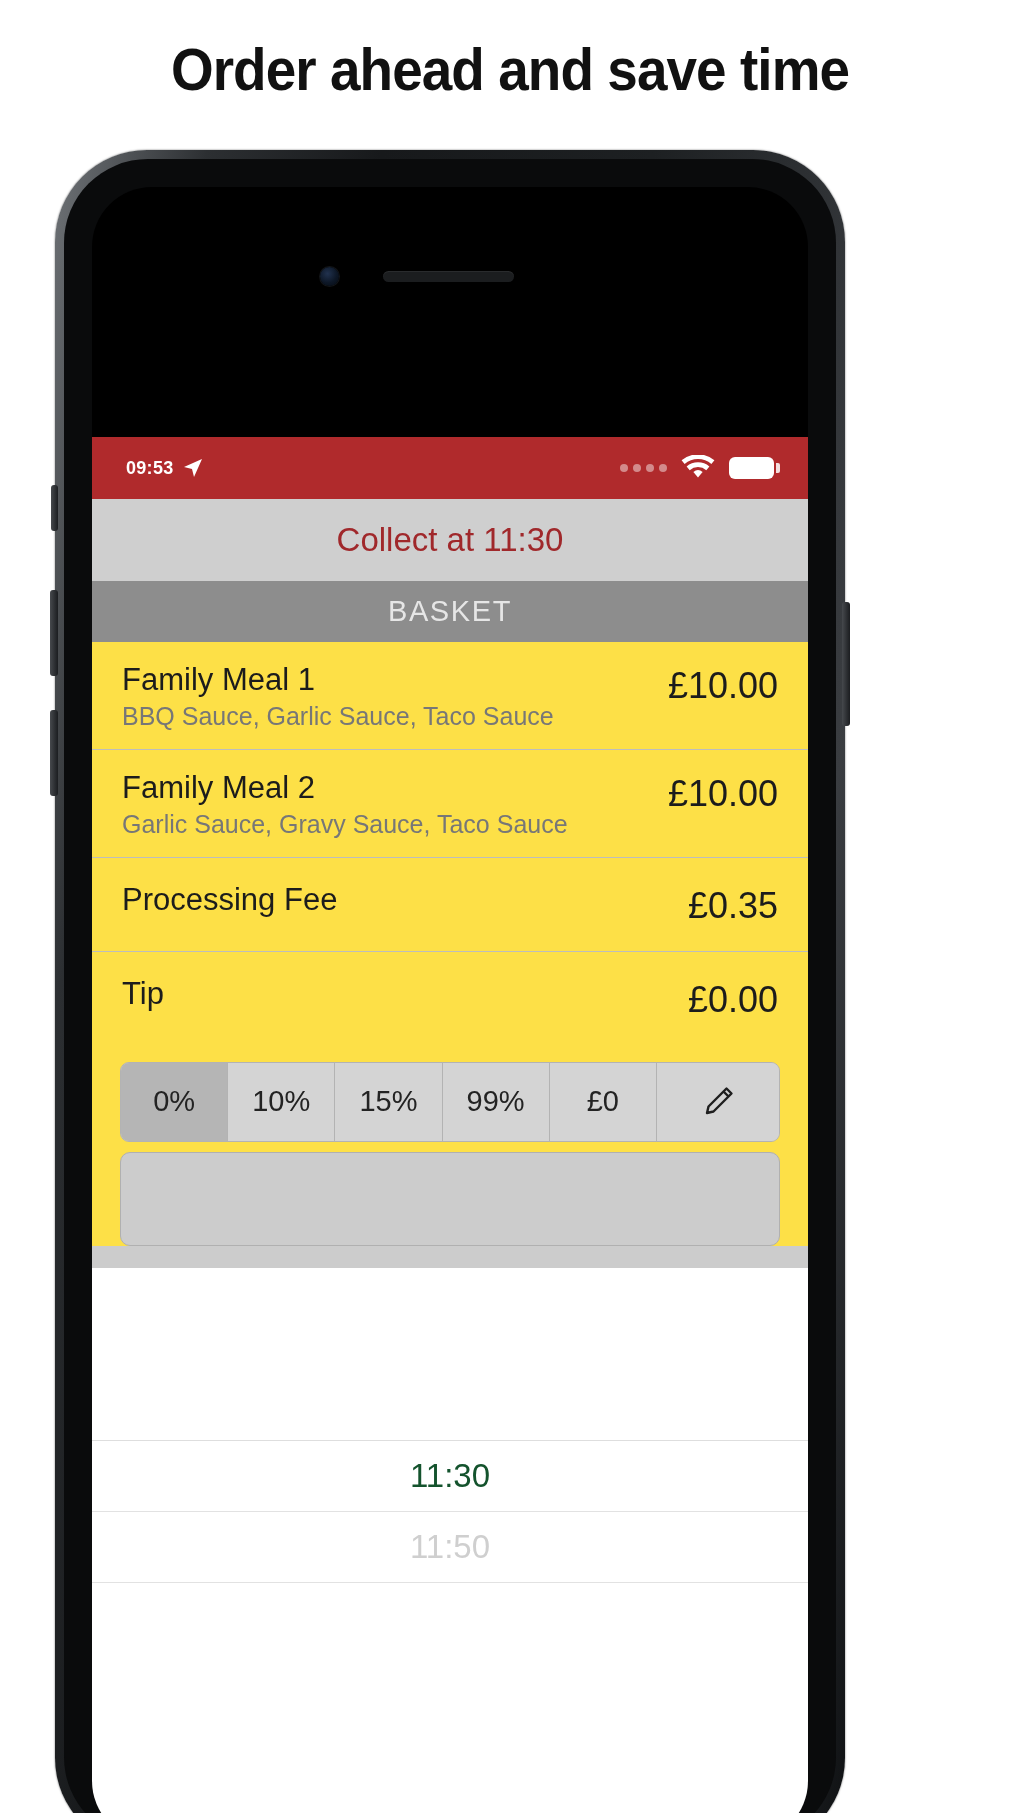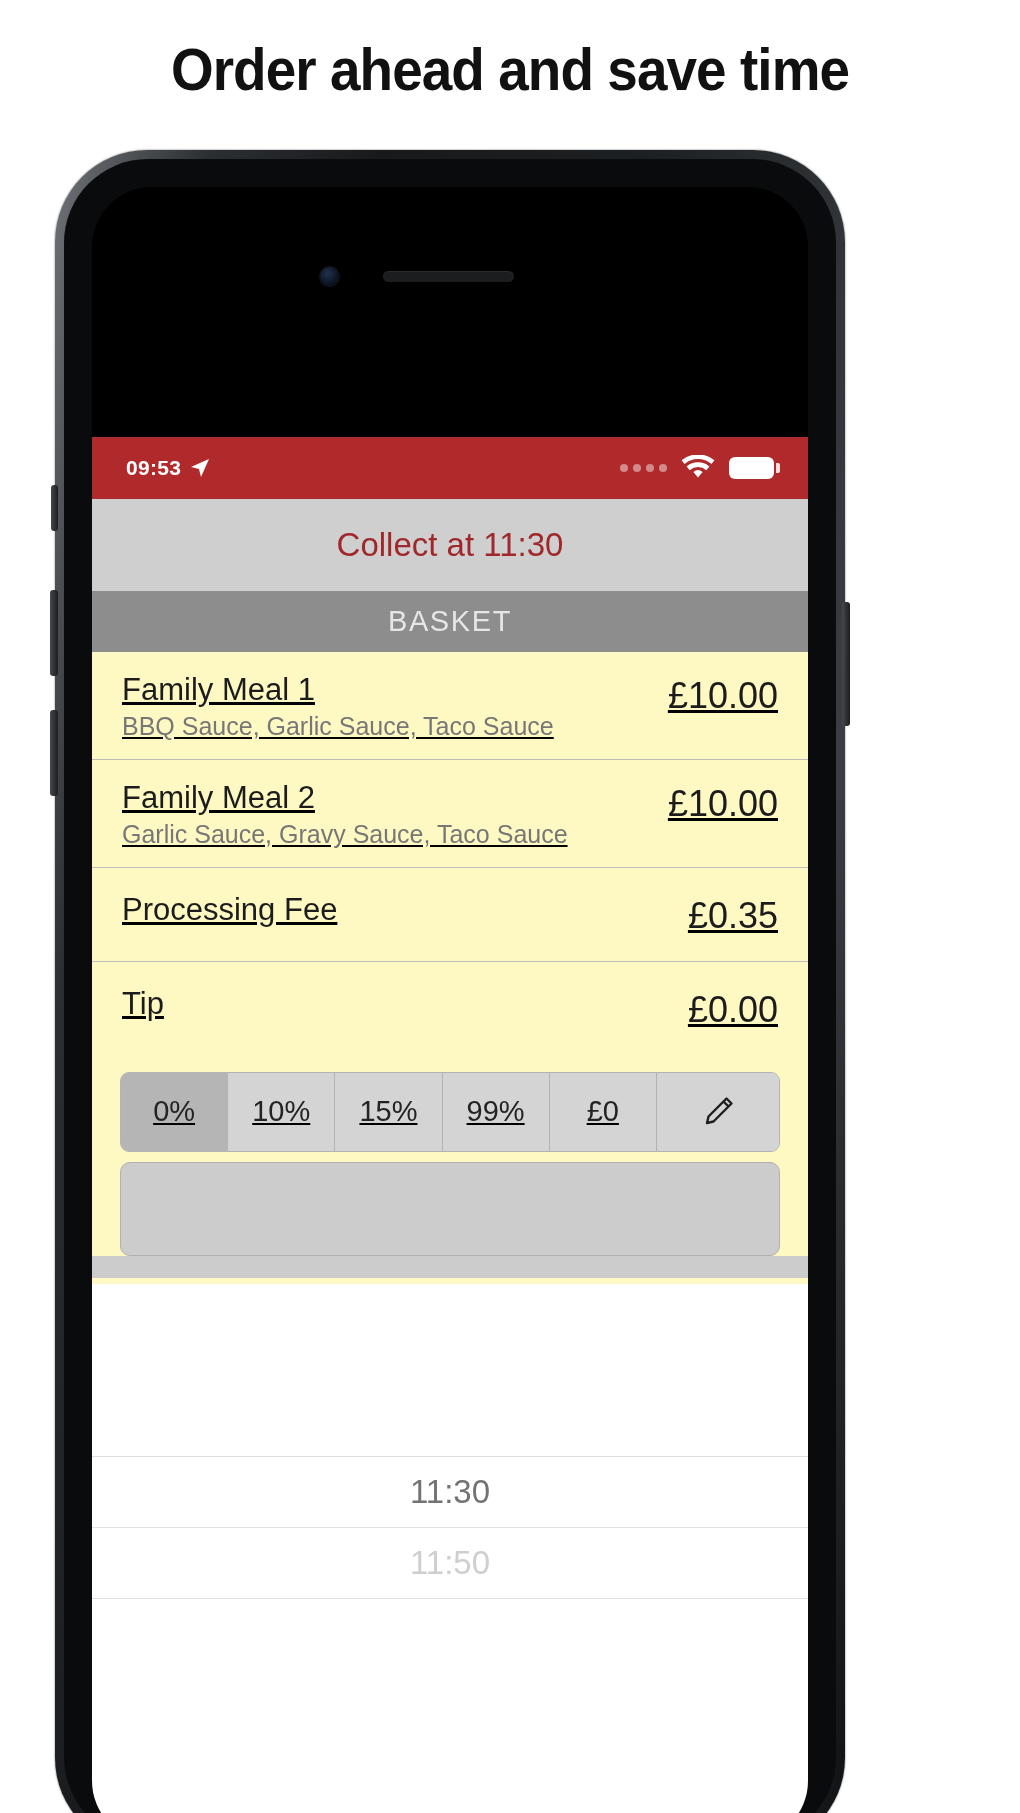--- a/index.html
+++ b/index.html
@@ -51,21 +51,21 @@
 
   
   .app{position:absolute;left:0;top:0;width:716px;height:1654px;background:#ffffff;}
 
   
   .statusbar{
     position:relative;width:716px;height:62px;background:#b02a2c;
     display:flex;align-items:center;justify-content:space-between;
     padding:0 34px;box-sizing:border-box;
   }
-  .sb-left{display:flex;align-items:center;gap:7px;color:#fff;font-size:21px;font-weight:bold;letter-spacing:.3px;}
+  .sb-left{display:flex;align-items:center;gap:7px;color:#fff;font-size:18px;font-weight:bold;letter-spacing:.3px;}
   .sb-right{display:flex;align-items:center;gap:13px;}
   .sig-dots{display:flex;align-items:center;gap:5px;}
   .sig-dots i{display:block;width:8px;height:8px;border-radius:50%;background:rgba(255,255,255,.45);}
   .battery{
     width:45px;height:22px;border-radius:6px;background:#ffffff;position:relative;
   }
   .battery:after{
     content:"";position:absolute;right:-6px;top:6px;width:4px;height:10px;
     border-radius:0 2px 2px 0;background:rgba(255,255,255,.85);
   }
@@ -84,34 +84,34 @@
     position:absolute;right:24px;top:50%;transform:translateY(-50%);
     width:44px;height:40px;display:flex;flex-direction:column;justify-content:center;gap:9px;
   }
   .nav-menu i{display:block;height:4px;background:#fff;border-radius:2px;}
   .nav-menu i:nth-child(1){width:44px;}
   .nav-menu i:nth-child(2){width:44px;}
   .nav-menu i:nth-child(3){width:44px;}
 
   
   .collect-bar{
-    width:716px;height:92px;background:#cfcfcf;
+    width:716px;height:82px;background:#cfcfcf;
     display:flex;align-items:center;justify-content:center;
   }
   .collect-bar span{color:#a0282b;font-size:33px;}
 
   
   .basket-header{
     width:716px;height:61px;background:#8d8d8d;
     display:flex;align-items:center;justify-content:center;
   }
   .basket-header span{color:#e6e6e6;font-size:29px;letter-spacing:1.6px;}
 
   
-  .basket-body{background:#fef9c3;width:716px;padding-bottom:6px;text-decoration:underline;}
+  .basket-body{background:#fde047;width:716px;padding-bottom:0;}
   .row{
     display:flex;align-items:flex-start;justify-content:space-between;
     padding:20px 30px 18px 30px;box-sizing:border-box;
     border-bottom:1px solid #bdbdbd;
   }
   .row .r-left{display:flex;flex-direction:column;gap:4px;}
   .r-name{font-size:31px;color:#1c1c1c;line-height:1.16;}
   .r-sub{font-size:25px;color:#777777;line-height:1.16;}
   .r-price{font-size:36px;color:#1c1c1c;padding-top:3px;white-space:nowrap;}
   .row.simple{align-items:flex-start;padding:24px 30px;}
@@ -137,21 +137,21 @@
 
   
   .picker{
     background:#ffffff;width:716px;
   }
   .picker-blank{height:172px;background:#ffffff;border-bottom:1px solid #dedede;}
   .picker-row{
     height:70px;display:flex;align-items:center;justify-content:center;
     font-size:33px;border-bottom:1px solid #e2e2e2;background:#fff;
   }
-  .picker-row.active{color:#737373;}
+  .picker-row.active{color:#14532d;}
   .picker-row.dim{color:#b9b9b9;}
   .picker-row.dimmer{color:#cfcfcf;}
 </style>
 </head>
 <body>
 
 <div class="headline">Order ahead and save time</div>
 
 <div class="device">
   <div class="btn-side btn-silent"></div>

